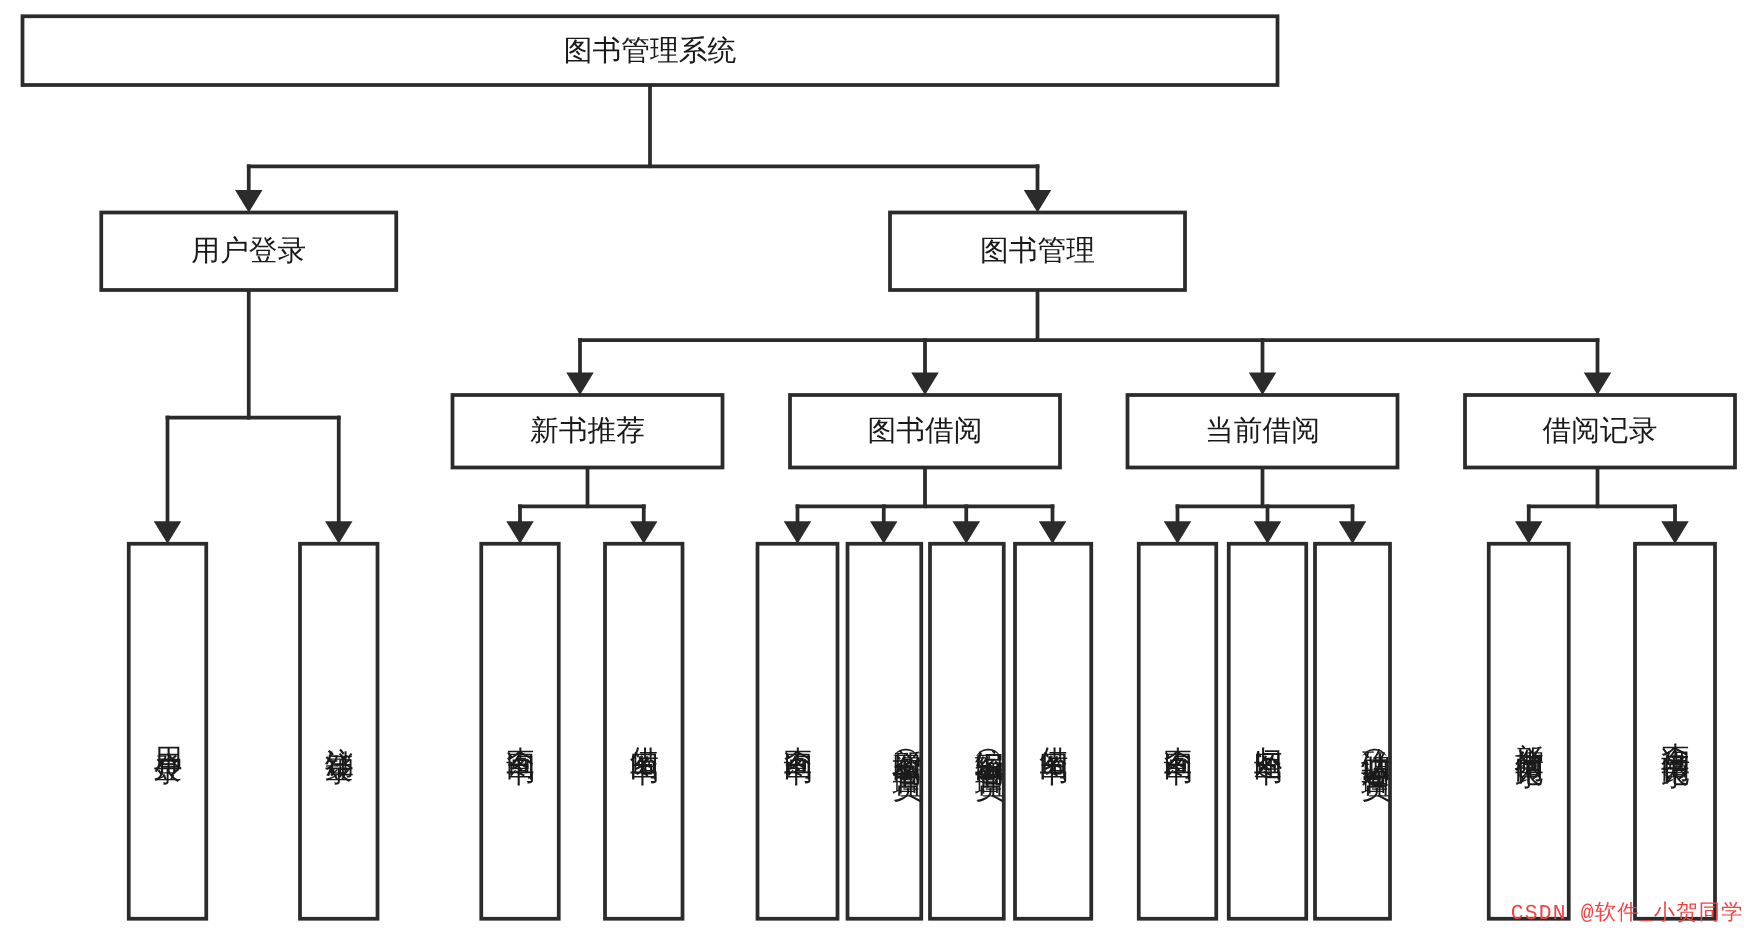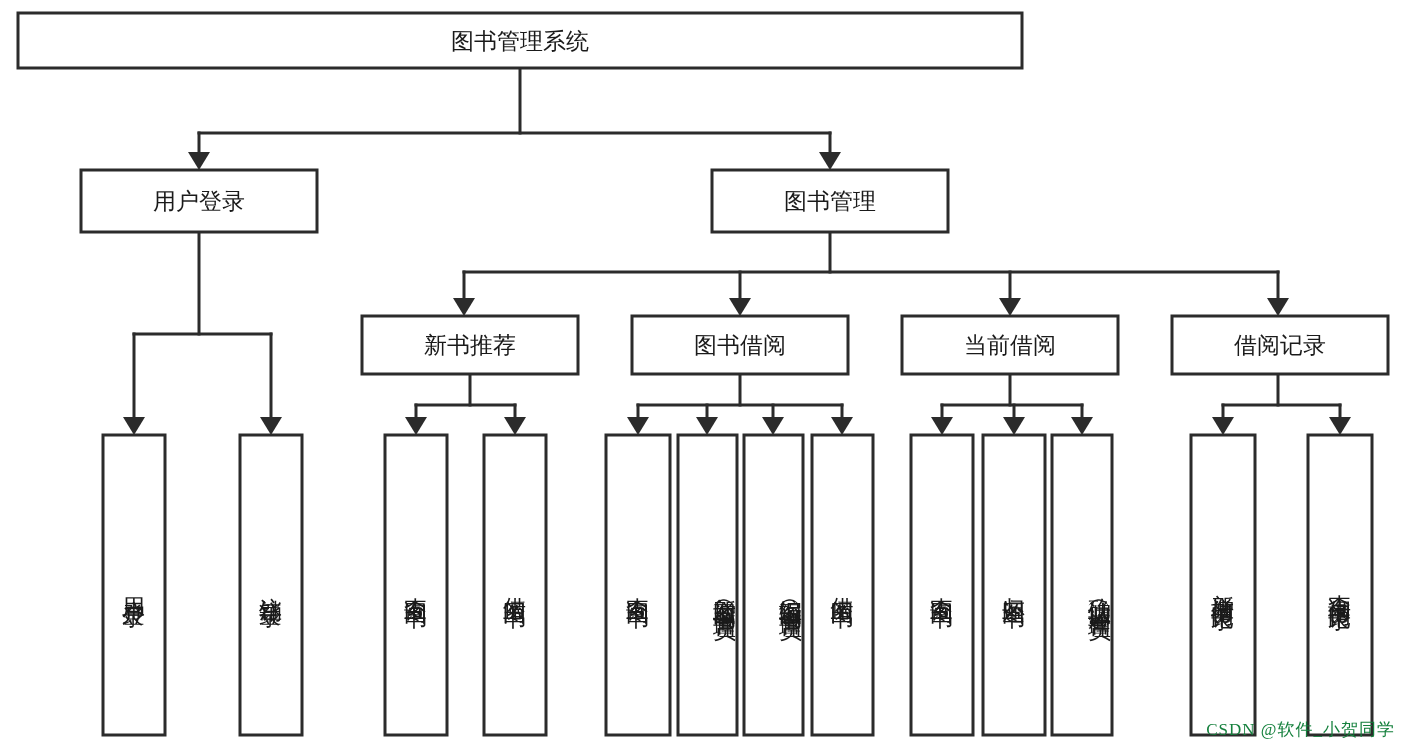--- a/index.html
+++ b/index.html
@@ -60,23 +60,23 @@
     display: flex;
     align-items: center;
     justify-content: center;
     white-space: nowrap;
     pointer-events: none;
   }
   #watermark {
     position: absolute;
     right: 10px;
     bottom: 6px;
-    font-family: Liberation Serif, serif;
+    font-family: Liberation Mono, monospace;
     font-size: 17px;
-    color: #15803d;
+    color: #ef4444;
     letter-spacing: 1px;
     user-select: none;
   }
 </style>
 </head>
 <body>
 
 <div id="diagram-root">
 
   <svg id="flow" viewBox="0 0 1405 747">

